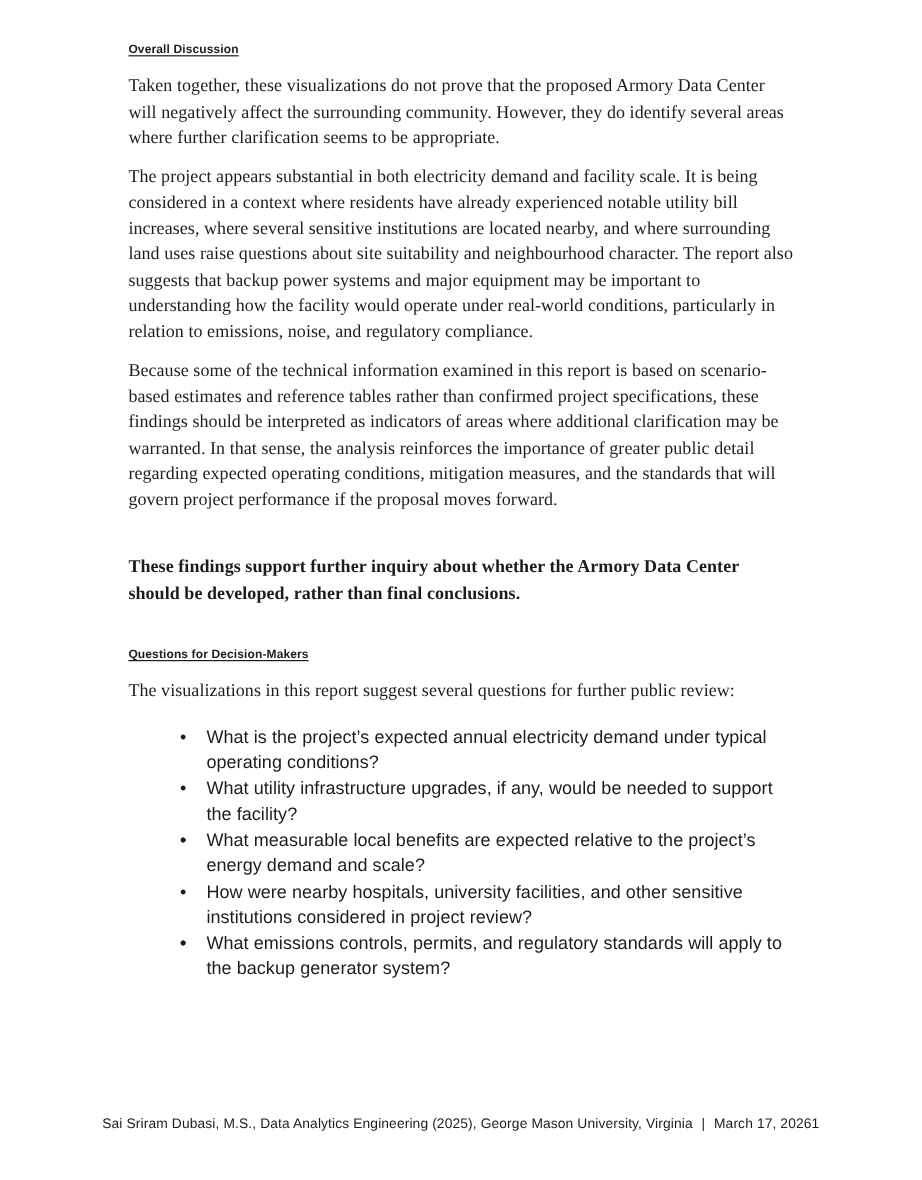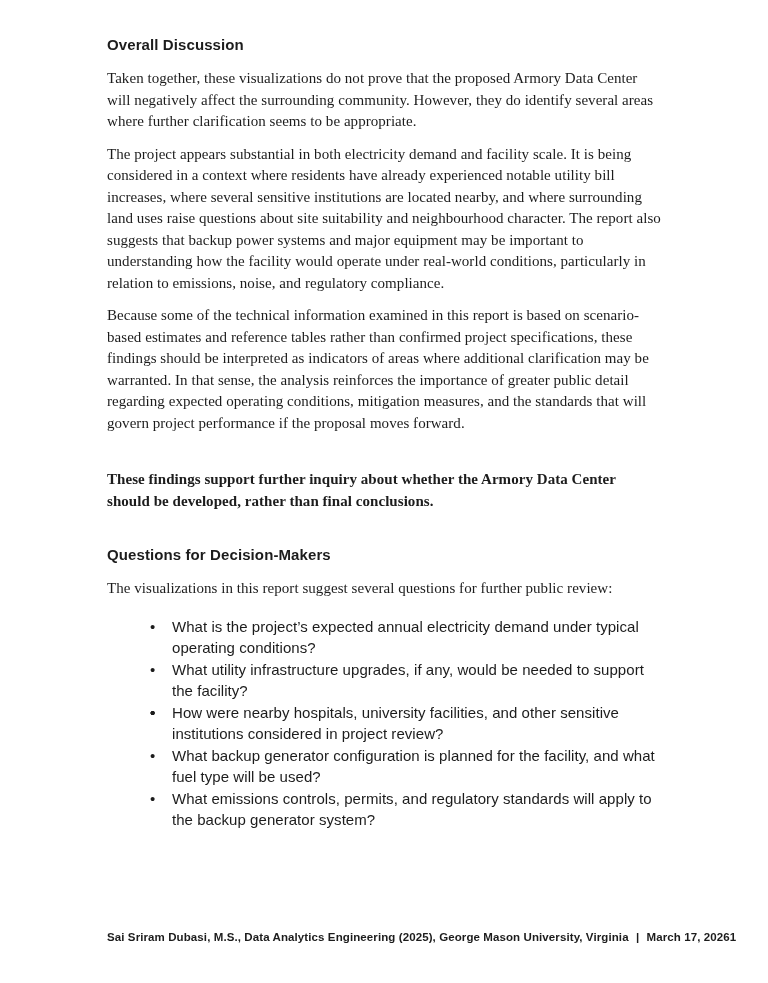--- a/index.html
+++ b/index.html
@@ -14,22 +14,23 @@
     position: relative;
     width: 768px;
     height: 983px;
     background: #ffffff;
     overflow: hidden;
   }
   .content {
     padding: 36px 106px 0 107px;
   }
   .section-heading {
-    font-size: 15px;
+    font-size: 10px;
     font-weight: bold;
+    text-decoration: underline;
     text-underline-offset: 2px;
     margin-bottom: 15px;
     letter-spacing: 0.1px;
   }
   .body-para {
     font-size: 15px;
     line-height: 21.5px;
     margin-bottom: 11px;
     letter-spacing: 0.05px;
     font-family: Liberation Serif, serif;
@@ -62,24 +63,24 @@
     top: 0;
     font-size: 15px;
     line-height: 21.5px;
   }
   .footer {
     position: absolute;
     left: 107px;
     right: 107px;
     top: 931px;
     display: flex;
-    justify-content: flex-start;
+    justify-content: center;
     align-items: baseline;
     font-size: 11.5px;
-    font-weight: bold;
+    font-weight: normal;
     letter-spacing: 0.1px;
     color: #1c1c1c;
   }
   .footer-left {
     white-space: nowrap;
   }
   .footer-sep {
     padding: 0 4px;
   }
 </style>
@@ -113,28 +114,28 @@
         </li>
         <li class="bullet-item">
           <span class="bullet-marker">•</span>
           <span>What utility infrastructure upgrades, if any, would be needed to support the facility?</span>
         </li>
         <li class="bullet-item">
           <span class="bullet-marker">•</span>
         </li>
         <li class="bullet-item">
           <span class="bullet-marker">•</span>
+          <span>What measurable local benefits are expected relative to the project’s energy demand and scale?</span>
         </li>
         <li class="bullet-item">
           <span class="bullet-marker">•</span>
           <span>How were nearby hospitals, university facilities, and other sensitive institutions considered in project review?</span>
         </li>
         <li class="bullet-item">
           <span class="bullet-marker">•</span>
-          <span>What backup generator configuration is planned for the facility, and what fuel type will be used?</span>
         </li>
         <li class="bullet-item">
           <span class="bullet-marker">•</span>
           <span>What emissions controls, permits, and regulatory standards will apply to the backup generator system?</span>
         </li>
       </ul>
     </section>
 
   </div>
 

